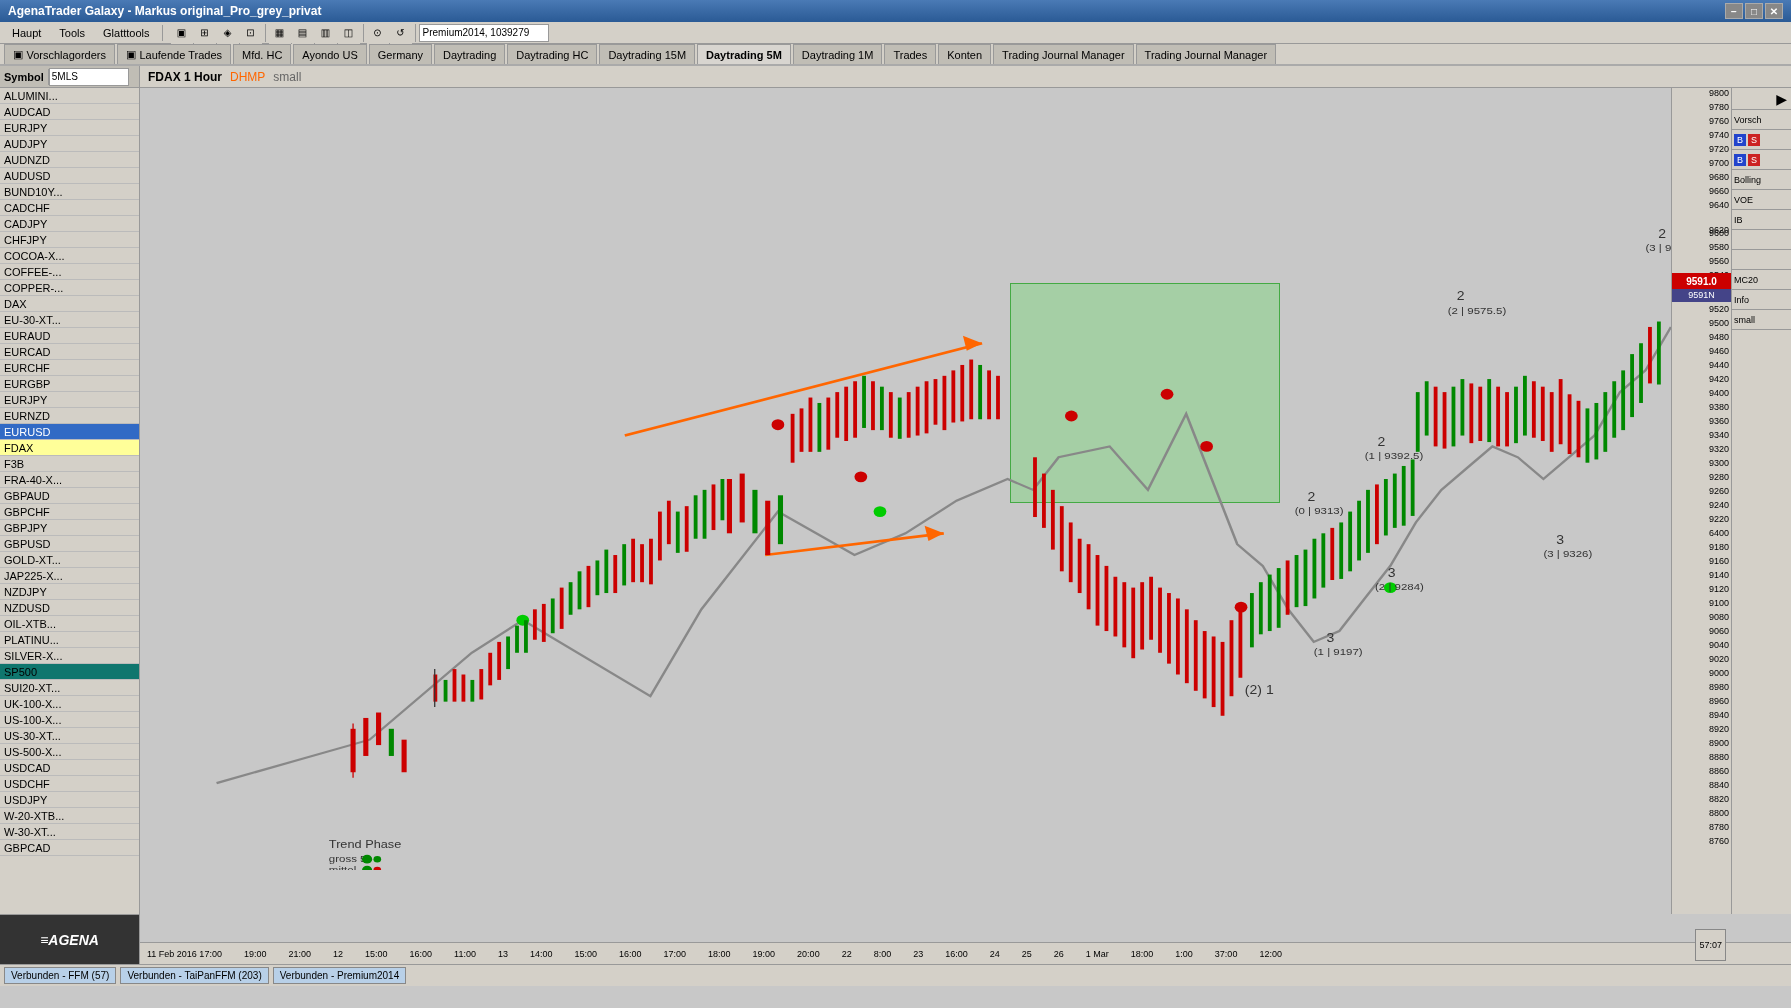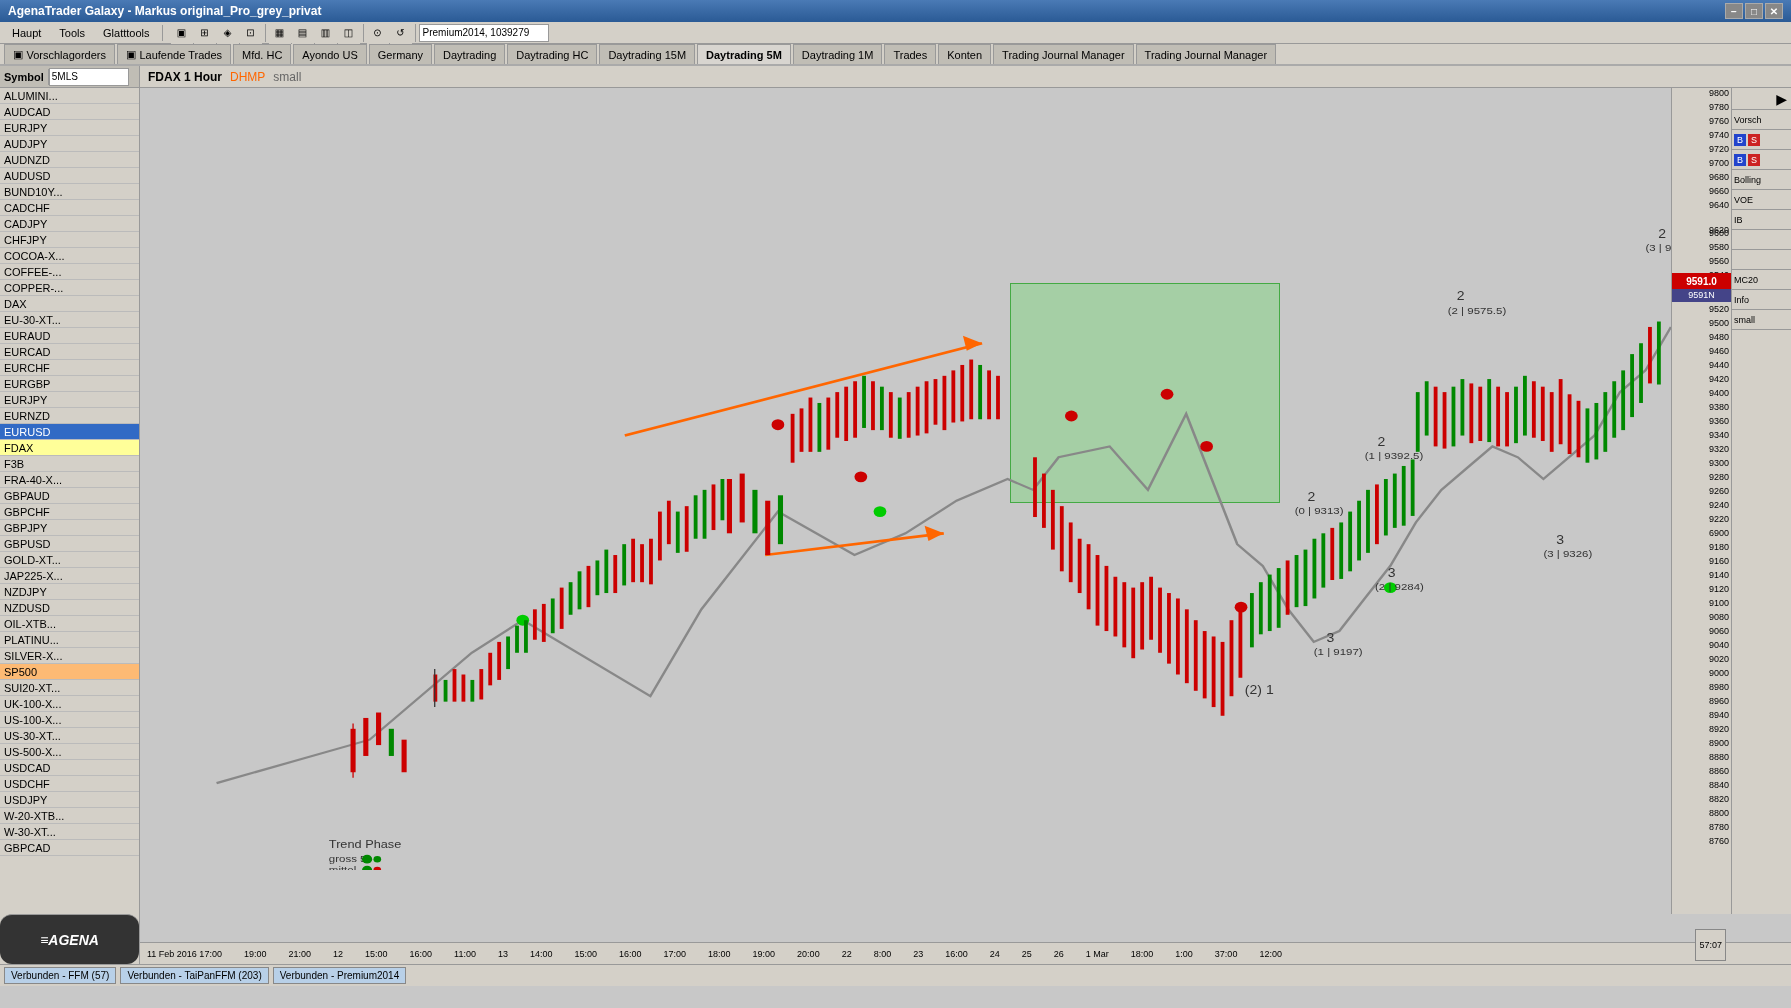--- a/index.html
+++ b/index.html
@@ -51,21 +51,21 @@
     }
     #symbol-header {
       height: 22px; background: #c0bdb5; display: flex; align-items: center;
       border-bottom: 1px solid #999;
     }
     .symbol-header-cell { padding: 2px 4px; font-size: 11px; font-weight: bold; border-right: 1px solid #999; }
     .symbol-input { width: 80px; height: 18px; font-size: 10px; border: 1px solid #999; background: white; padding: 0 2px; }
     #symbol-rows { overflow-y: auto; flex: 1; }
     .symbol-row { height: 16px; display: flex; align-items: center; padding: 0 4px; cursor: pointer; border-bottom: 1px solid #bbb; font-size: 11px; }
     .symbol-row.active { background: #ffff99; }
-    .symbol-row.highlight { background: #fdba74; }
+    .symbol-row.highlight { background: #0f766e; }
     .symbol-row.selected { background: #316ac5; color: white; }
 
     
     #chart-area { flex: 1; height: 100%; background: #c8c8c8; position: relative; overflow: hidden; }
 
     
     #chart-header { height: 22px; background: #d4d0c8; display: flex; align-items: center; padding: 0 8px; border-bottom: 1px solid #999; gap: 8px; }
     .chart-title { font-size: 12px; font-weight: bold; }
     .chart-indicator { font-size: 12px; color: #ff6600; }
     .chart-indicator2 { font-size: 12px; color: #666; }
@@ -231,21 +231,21 @@
       <div class="symbol-row">US-30-XT...</div>
       <div class="symbol-row">US-500-X...</div>
       <div class="symbol-row">USDCAD</div>
       <div class="symbol-row">USDCHF</div>
       <div class="symbol-row">USDJPY</div>
       <div class="symbol-row">W-20-XTB...</div>
       <div class="symbol-row">W-30-XT...</div>
       <div class="symbol-row">GBPCAD</div>
     </div>
 
-    <div style="height:50px; display:flex; align-items:center; justify-content:center; border-top:1px solid #999; background:#333;border-radius:12px;">
+    <div style="height:50px; display:flex; align-items:center; justify-content:center; border-top:1px solid #999; background:#333;">
       <span style="color:white; font-size:14px; font-weight:bold; font-style:italic;">≡AGENA</span>
     </div>
   </div>
 
   <div id="chart-area" style="flex:1; display:flex; flex-direction:column; position:relative;">
 
     <div id="chart-header">
       <span class="chart-title">FDAX 1 Hour</span>
       <span class="chart-indicator">DHMP</span>
       <span class="chart-indicator2">small</span>
@@ -494,21 +494,21 @@
         <div style="position:absolute; top:300px; right:2px; font-size:9px; color:#000;">9400</div>
         <div style="position:absolute; top:314px; right:2px; font-size:9px; color:#000;">9380</div>
         <div style="position:absolute; top:328px; right:2px; font-size:9px; color:#000;">9360</div>
         <div style="position:absolute; top:342px; right:2px; font-size:9px; color:#000;">9340</div>
         <div style="position:absolute; top:356px; right:2px; font-size:9px; color:#000;">9320</div>
         <div style="position:absolute; top:370px; right:2px; font-size:9px; color:#000;">9300</div>
         <div style="position:absolute; top:384px; right:2px; font-size:9px; color:#000;">9280</div>
         <div style="position:absolute; top:398px; right:2px; font-size:9px; color:#000;">9260</div>
         <div style="position:absolute; top:412px; right:2px; font-size:9px; color:#000;">9240</div>
         <div style="position:absolute; top:426px; right:2px; font-size:9px; color:#000;">9220</div>
-        <div style="position:absolute; top:440px; right:2px; font-size:9px; color:#000;">6900</div>
+        <div style="position:absolute; top:440px; right:2px; font-size:9px; color:#000;">6400</div>
         <div style="position:absolute; top:454px; right:2px; font-size:9px; color:#000;">9180</div>
         <div style="position:absolute; top:468px; right:2px; font-size:9px; color:#000;">9160</div>
         <div style="position:absolute; top:482px; right:2px; font-size:9px; color:#000;padding-left:35px;">9140</div>
         <div style="position:absolute; top:496px; right:2px; font-size:9px; color:#000;">9120</div>
         <div style="position:absolute; top:510px; right:2px; font-size:9px; color:#000;">9100</div>
         <div style="position:absolute; top:524px; right:2px; font-size:9px; color:#000;">9080</div>
         <div style="position:absolute; top:538px; right:2px; font-size:9px; color:#000;">9060</div>
         <div style="position:absolute; top:552px; right:2px; font-size:9px; color:#000;">9040</div>
         <div style="position:absolute; top:566px; right:2px; font-size:9px; color:#000;">9020</div>
         <div style="position:absolute; top:580px; right:2px; font-size:9px; color:#000;">9000</div>

